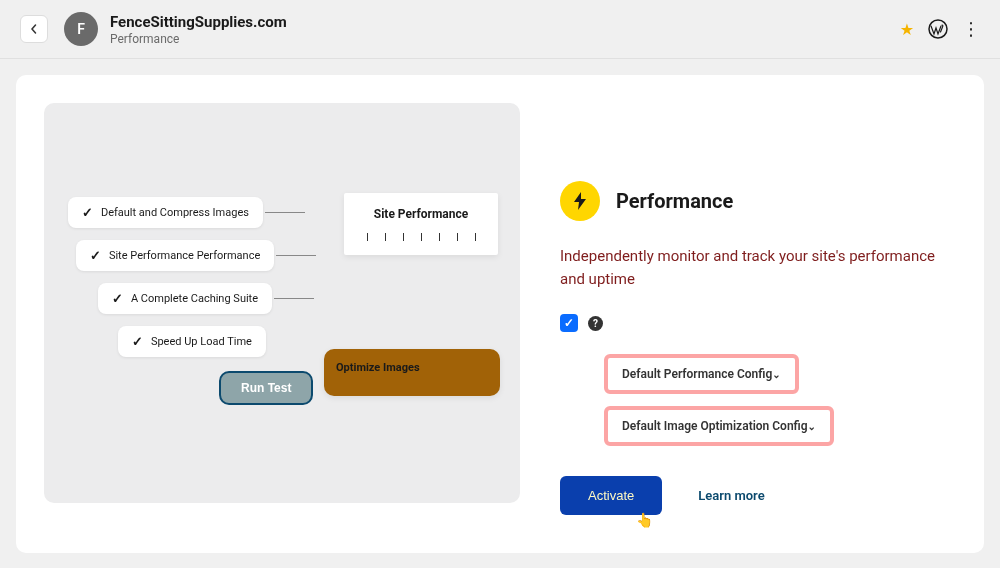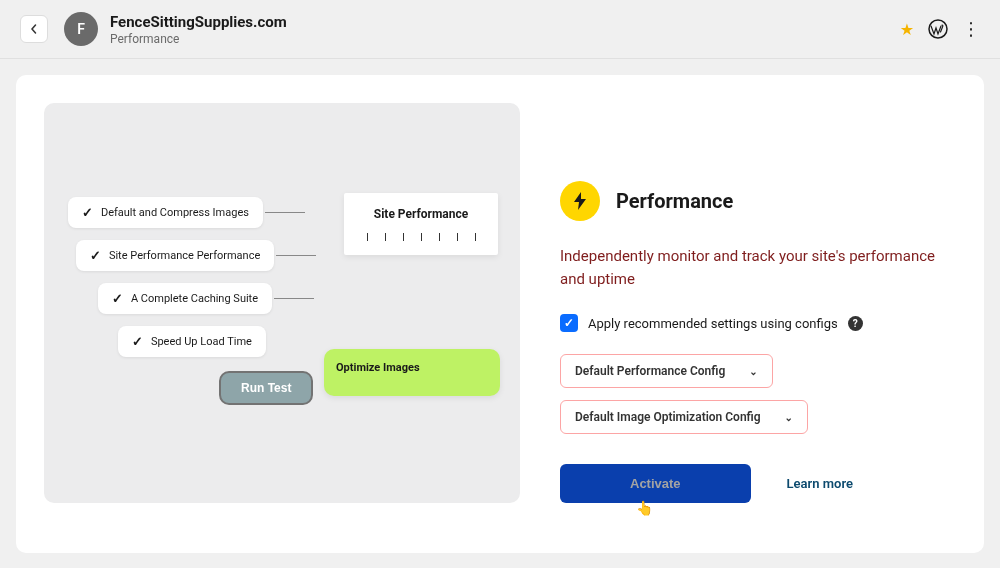--- a/index.html
+++ b/index.html
@@ -21,51 +21,51 @@
 .pill-list { display: flex; flex-direction: column; gap: 12px; position: absolute; left: 24px; top: 94px; }
 .pill-row { display: flex; align-items: center; }
 .pill { background: #fff; border-radius: 8px; padding: 8px 14px; display: flex; align-items: center; gap: 8px; font-size: 11px; box-shadow: 0 1px 3px rgba(0,0,0,0.08); white-space: nowrap; }
 .pill-0 { margin-left: 0; }
 .pill-1 { margin-left: 8px; }
 .pill-2 { margin-left: 30px; }
 .pill-3 { margin-left: 50px; }
 .check { font-weight: 900; font-size: 13px; }
 .connector { width: 40px; height: 1px; background: #888; margin-left: 2px; }
 
-.runtest { position: absolute; left: 175px; top: 268px; background: #8ea5a9; color: #fff; border: 2px solid #737373; border-radius: 10px; padding: 8px 20px; font-size: 12px; font-weight: 700; }
+.runtest { position: absolute; left: 175px; top: 268px; background: #8ea5a9; color: #fff; border: 2px solid #0c4a6e; border-radius: 10px; padding: 8px 20px; font-size: 12px; font-weight: 700; }
 
 .perf-card { position: absolute; left: 300px; top: 90px; width: 154px; background: #fff; border-radius: 2px; padding: 14px; box-shadow: 0 2px 6px rgba(0,0,0,0.08); }
 .perf-card h3 { font-size: 12px; font-weight: 700; margin-bottom: 12px; text-align: center; }
 .gauge-wrap { display: flex; justify-content: center; margin-bottom: 8px; position: relative; }
 .ticks { display: flex; justify-content: space-around; margin-top: 8px; }
 .tick { width: 1px; height: 8px; background: #333; }
 
-.opt-card { position: absolute; left: 280px; top: 246px; width: 176px; background: #bef264; border-radius: 10px; padding: 12px; box-shadow: 0 2px 6px rgba(0,0,0,0.08); }
+.opt-card { position: absolute; left: 280px; top: 246px; width: 176px; background: #a16207; border-radius: 10px; padding: 12px; box-shadow: 0 2px 6px rgba(0,0,0,0.08); }
 .opt-card h3 { font-size: 11px; font-weight: 700; margin-bottom: 10px; }
 .opt-row { display: flex; align-items: center; gap: 8px; }
 .thumb { width: 20px; height: 20px; border: 3px solid #444; border-radius: 3px; background: linear-gradient(135deg,#e8c9b0,#c99); }
 .bar { flex: 1; height: 7px; background: #ddd; border-radius: 4px; overflow: hidden; }
 .bar-fill { width: 85%; height: 100%; background: #2ab44a; border-radius: 4px; }
 .pct { font-size: 10px; font-weight: 600; }
 
 .right-panel { flex: 1; padding-top: 78px; }
 .title-row { display: flex; align-items: center; gap: 16px; margin-bottom: 24px; }
 .badge { width: 40px; height: 40px; border-radius: 50%; background: #ffd600; display: flex; align-items: center; justify-content: center; }
 .right-panel h2 { font-size: 20px; font-weight: 700; }
 .desc { font-size: 15px; color: #7f1d1d; line-height: 1.5; margin-bottom: 24px; }
 
 .checkbox-row { display: flex; align-items: center; gap: 10px; margin-bottom: 22px; font-size: 13px; }
 .cbx { width: 18px; height: 18px; background: #0a6cff; border-radius: 4px; display: flex; align-items: center; justify-content: center; color: #fff; font-size: 12px; font-weight: 900; }
 .help { width: 15px; height: 15px; border-radius: 50%; background: #333; color: #fff; font-size: 10px; display: flex; align-items: center; justify-content: center; font-weight: 700; }
 
-.dropdown { display: inline-flex; align-items: center; gap: 24px; border: 1px solid #fca5a5; border-radius: 6px; padding: 9px 14px; font-size: 12px; font-weight: 600; color: #333; margin-bottom: 12px; background: #fff; cursor: pointer; }
+.dropdown { display: inline-flex; align-items: center; gap: 0; border: 4px solid #fca5a5; border-radius: 6px; padding: 9px 14px; font-size: 12px; font-weight: 600; color: #333; margin-bottom: 12px; background: #fff; cursor: pointer; margin-left: 44px; }
 .chev { font-size: 10px; }
 
 .action-row { display: flex; align-items: center; gap: 36px; margin-top: 18px; position: relative; }
-.activate-btn { background: #0a3fad; color: #a3a3a3; border: none; border-radius: 6px; padding: 12px 70px; font-size: 13px; font-weight: 700; cursor: pointer; }
+.activate-btn { background: #0a3fad; color: #fef9c3; border: none; border-radius: 6px; padding: 12px 28px; font-size: 13px; font-weight: 400; cursor: pointer; }
 .learn-link { color: #0c4a6e; font-size: 13px; font-weight: 600; text-decoration: none; }
 .cursor-hand { position: absolute; left: 76px; top: 36px; font-size: 14px; }
 </style>
 </head>
 <body>
 
 <div class="header">
   <div class="back-btn">
     <svg width="10" height="10" viewBox="0 0 10 10">
         <path d="M6.5 1 L3 5 L6.5 9" stroke="#333" stroke-width="1.5" fill="none" stroke-linecap="round"></path>
@@ -145,21 +145,20 @@
         <svg width="20" height="20" viewBox="0 0 20 20">
             <path d="M11 1 L4 11 L9 11 L8 19 L16 8 L11 8 Z" fill="#1a1a1a"></path>
           </svg>
       </div>
       <h2>Performance</h2>
     </div>
     <p class="desc">Independently monitor and track your site's performance and uptime</p>
 
     <div class="checkbox-row">
       <div class="cbx">✓</div>
-      <span>Apply recommended settings using configs</span>
       <div class="help">?</div>
     </div>
 
     <div>
       <div class="dropdown">
         <span>Default Performance Config</span>
         <span class="chev">⌄</span>
       </div>
     </div>
     <div>

